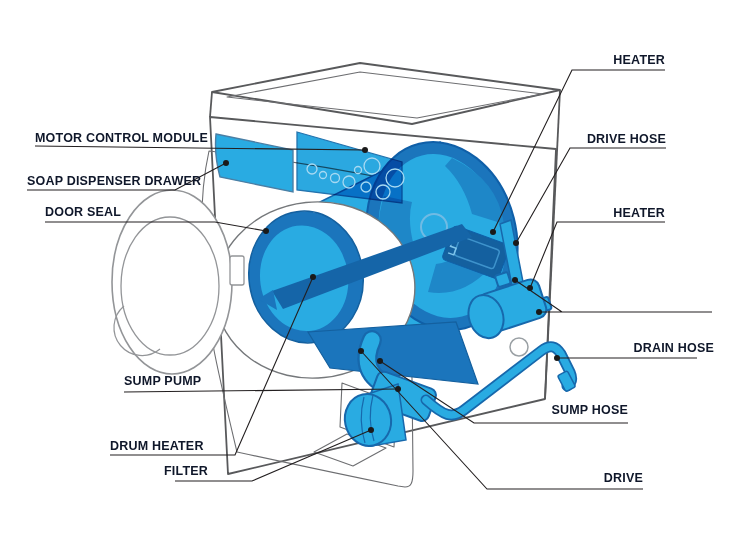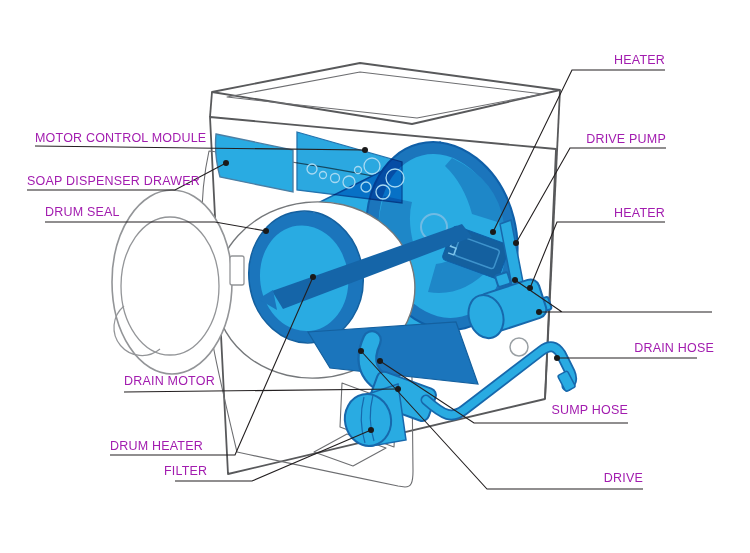--- a/index.html
+++ b/index.html
@@ -1,20 +1,20 @@
 <!DOCTYPE html>
 <html><head>
 <meta charset="utf-8">
 <style>
   html,body{margin:0;padding:0;background:#fff;}
   .stage{position:relative;width:750px;height:553px;background:#fff;overflow:hidden;
          font-family:"Liberation Sans",sans-serif;}
   .stage svg{position:absolute;left:0;top:0;}
-  .lbl{position:absolute;font-weight:normal;font-size:12.5px;line-height:13px;
-       letter-spacing:.2px;color:#a21caf;white-space:nowrap;}
+  .lbl{position:absolute;font-weight:bold;font-size:12.5px;line-height:13px;
+       letter-spacing:.2px;color:#0f172a;white-space:nowrap;}
   .lbl.r{text-align:right;}
 </style>
 </head>
 <body>
 
 <div class="stage">
 
 <svg width="750" height="553" viewBox="0 0 750 553" aria-label="Washing machine cutaway diagram">
 
   <g stroke="#58595B" fill="#ffffff" stroke-width="1.8" stroke-linejoin="round">
@@ -147,23 +147,23 @@
         <circle cx="515" cy="280" r="3"></circle>
     <circle cx="539" cy="312" r="3"></circle>
         <circle cx="557" cy="358" r="3"></circle>
     <circle cx="380" cy="361" r="3"></circle>
         <circle cx="361" cy="351" r="3"></circle>
   </g>
 </svg>
 
   <div class="lbl" style="left:27px;top:175px">SOAP DISPENSER DRAWER</div>
   <div class="lbl" style="left:35px;top:132px">MOTOR CONTROL MODULE</div>
-  <div class="lbl" style="left:45px;top:206px">DRUM SEAL</div>
-  <div class="lbl" style="left:124px;top:375px">DRAIN MOTOR</div>
+  <div class="lbl" style="left:45px;top:206px">DOOR SEAL</div>
+  <div class="lbl" style="left:124px;top:375px">SUMP PUMP</div>
   <div class="lbl" style="left:110px;top:440px">DRUM HEATER</div>
   <div class="lbl" style="left:164px;top:465px">FILTER</div>
   <div class="lbl r" style="right:85px;top:54px">HEATER</div>
-  <div class="lbl r" style="right:84px;top:133px">DRIVE PUMP</div>
+  <div class="lbl r" style="right:84px;top:133px">DRIVE HOSE</div>
   <div class="lbl r" style="right:85px;top:207px">HEATER</div>
   <div class="lbl r" style="right:36px;top:342px">DRAIN HOSE</div>
   <div class="lbl r" style="right:122px;top:404px">SUMP HOSE</div>
   <div class="lbl r" style="right:107px;top:472px">DRIVE</div>
 </div>
 
 </body></html>

